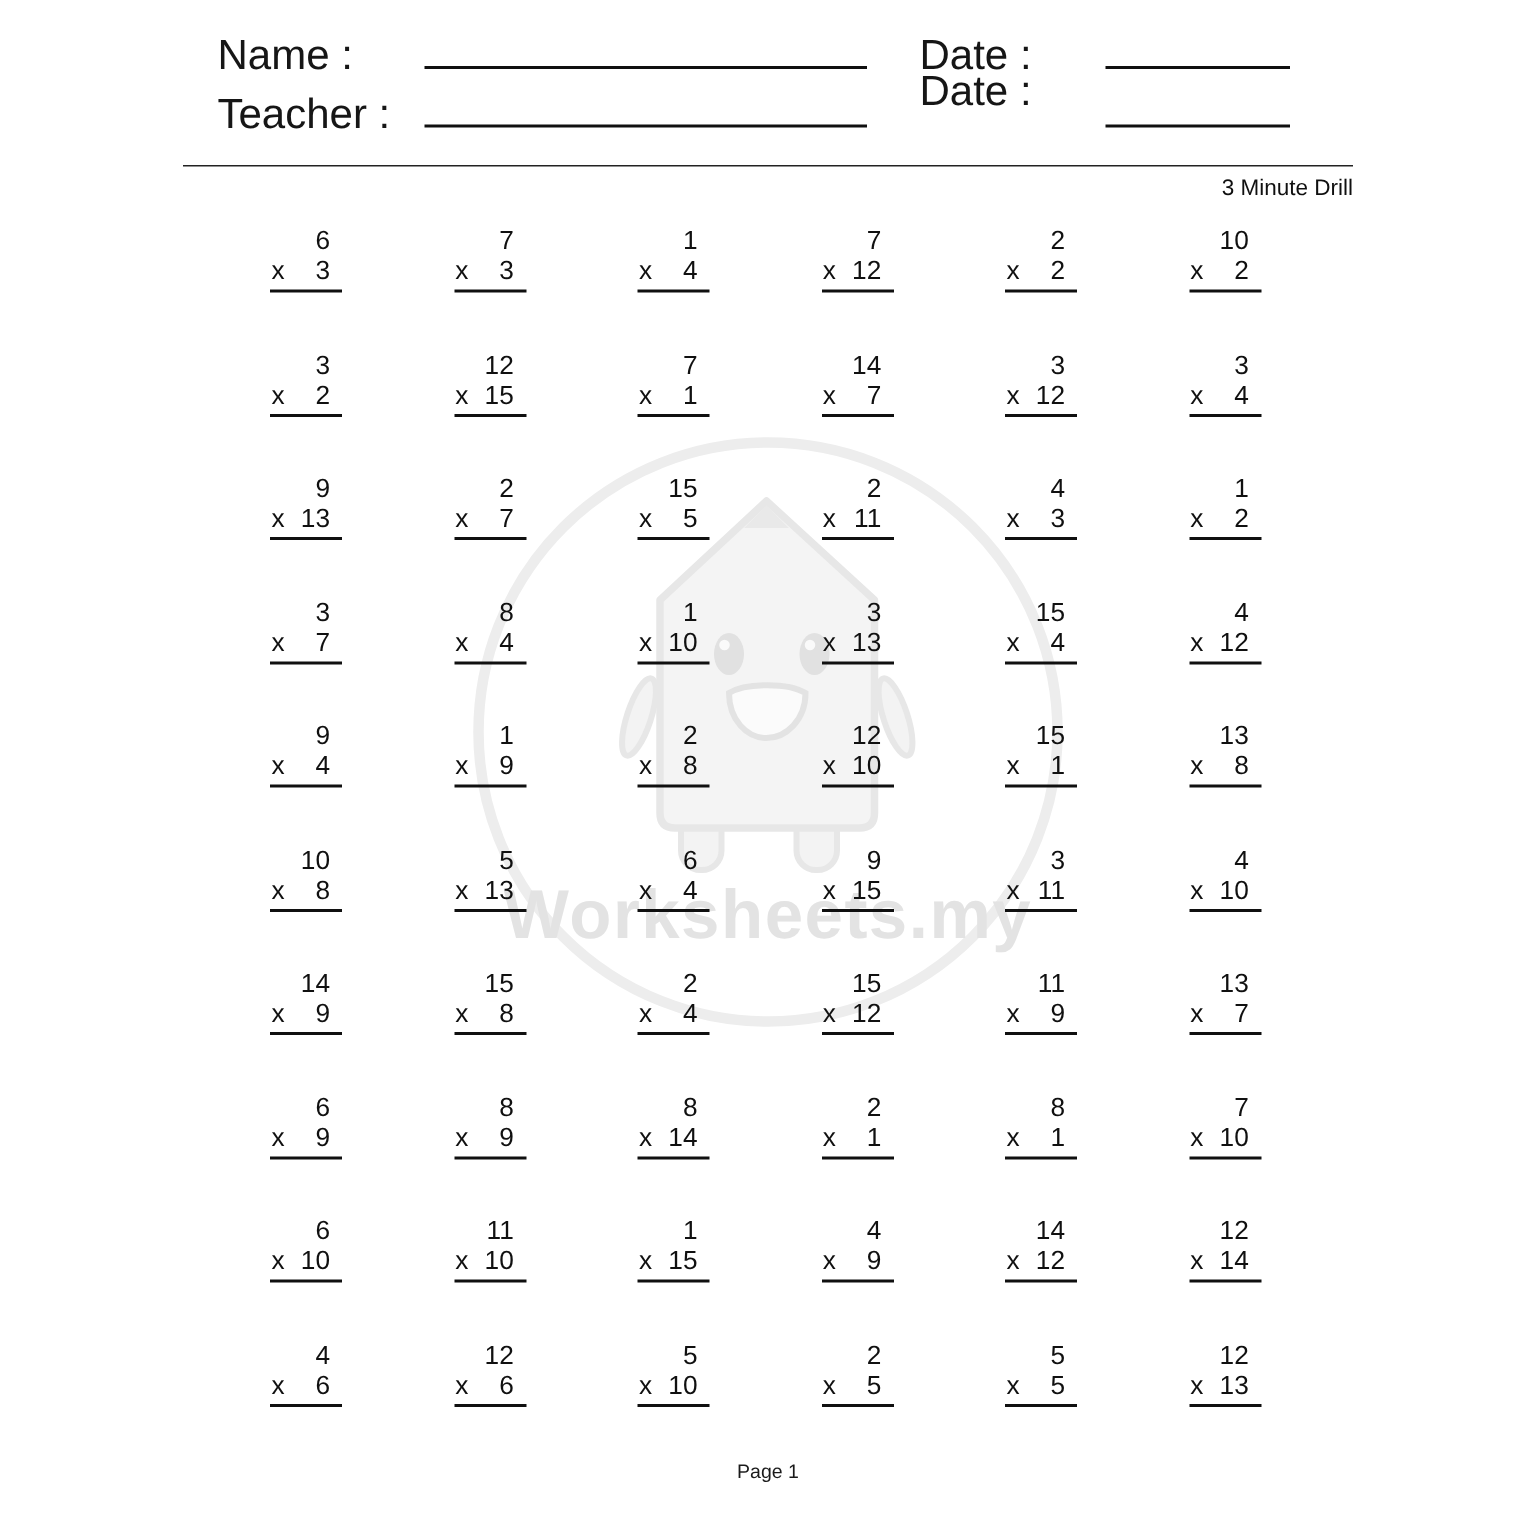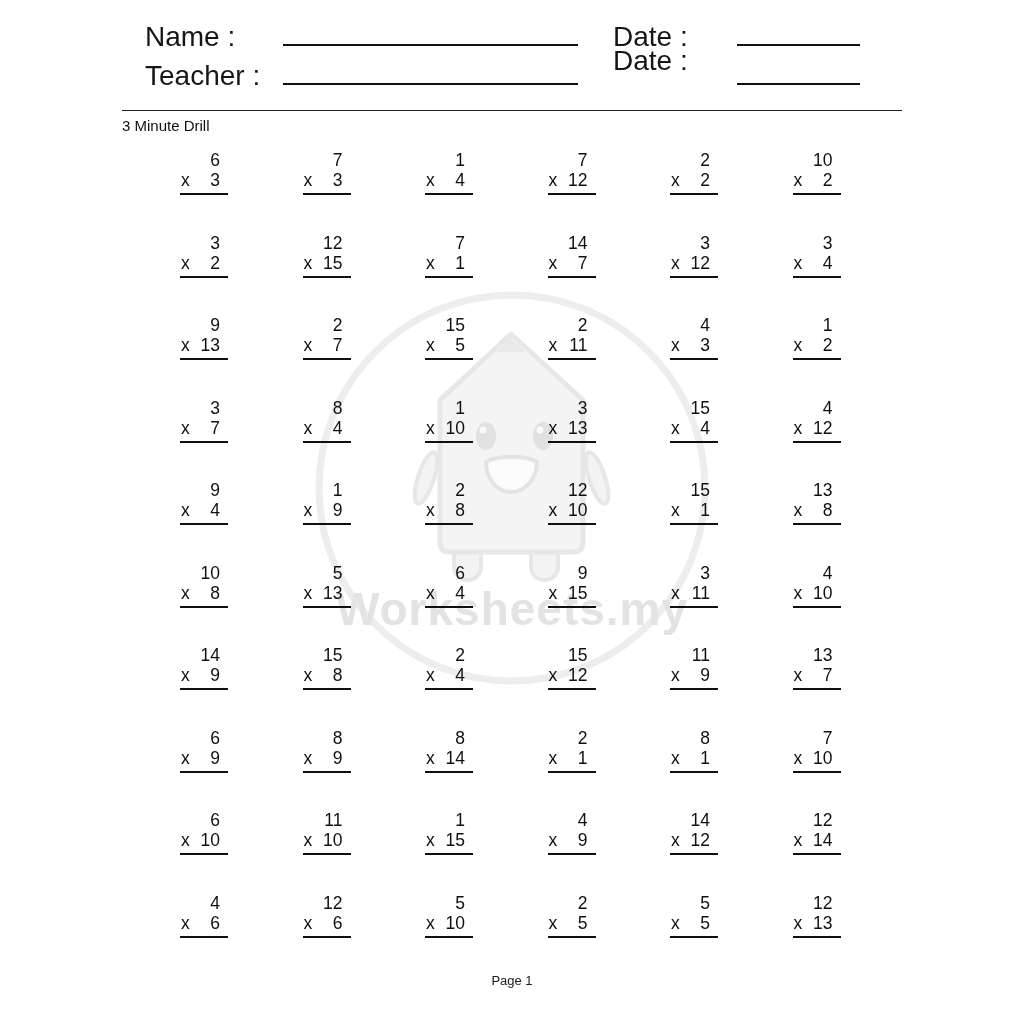--- a/index.html
+++ b/index.html
@@ -18,21 +18,21 @@
   #name-line     { left: 283px; top: 44px; width: 295px; }
   #score-label   { left: 613px; top: 21px; }
   #score-line    { left: 737px; top: 44px; width: 123px; }
   #teacher-label { left: 145px; top: 60px; }
   #teacher-line  { left: 283px; top: 83px; width: 295px; }
   #date-label    { left: 613px; top: 45px; }
   #date-line     { left: 737px; top: 83px; width: 123px; }
   #divider { position: absolute; left: 122px; top: 110px; width: 780px; border-top: 1.5px solid #222; }
   #title {
     position: absolute; left: 122px; top: 117px; width: 780px;
-    text-align: left; font-size: 15px; color: #101010;
+    text-align: right; font-size: 15px; color: #101010;
   }
   
   #footer {
     position: absolute; left: 0; top: 973px; width: 1024px;
     text-align: center; font-size: 13px; color: #1a1a1a;
   }
   
   #watermark-layer { position: absolute; left: 0; top: 0; width: 887px; height: 1024px; z-index: 0; }
   #watermark-text {
     position: absolute; left: 312px; top: 582px; width: 400px;

